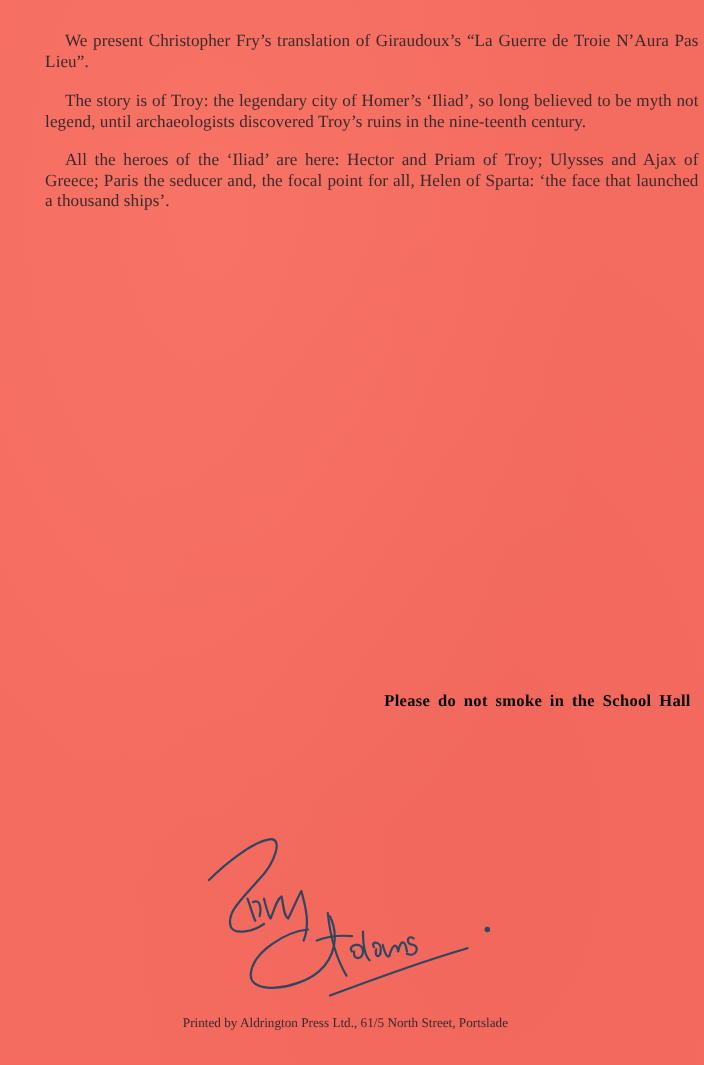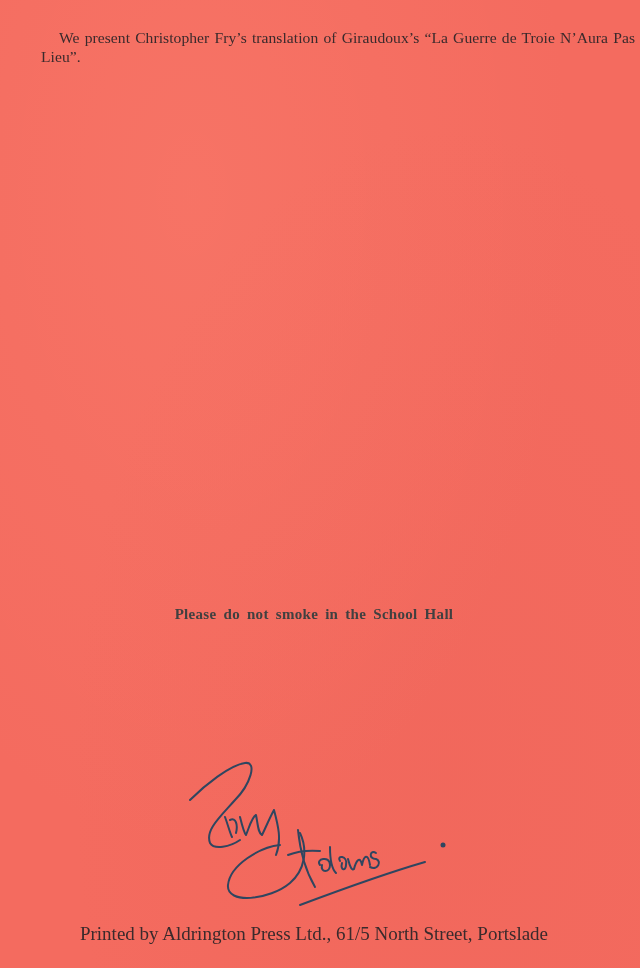--- a/index.html
+++ b/index.html
@@ -35,27 +35,27 @@
     margin-left: 24px;
   }
   .body-text p {
     margin: 0 0 17px 0;
     text-indent: 18px;
   }
   .notice {
     position: absolute;
     left: 0;
     width: 628px;
-    top: 606px;
-    text-align: center;
+    top: 630px;
+    text-align: right;
     font-weight: bold;
     font-size: 15px;
     letter-spacing: 0.3px;
     word-spacing: 3px;
-    color: #404040;
+    color: #000000;
   }
   .signature {
     position: absolute;
     left: 180px;
     top: 755px;
     width: 280px;
     height: 160px;
   }
   .signature path, .signature circle {
     fill: none;
@@ -64,31 +64,33 @@
     stroke-linecap: round;
     stroke-linejoin: round;
   }
   .signature circle { fill: #2f4660; stroke: none; }
   .printer {
     position: absolute;
     left: 0;
     width: 628px;
     top: 923px;
     text-align: center;
-    font-size: 19px;
+    font-size: 12px;
     color: #3a2a2c;
   }
 </style>
 </head>
 <body>
 
 <div class="paper"></div>
 
 <div class="body-text">
   <p>We present Christopher Fry’s translation of Giraudoux’s “La Guerre de Troie N’Aura Pas Lieu”.</p>
+  <p>The story is of Troy: the legendary city of Homer’s ‘Iliad’, so long believed to be myth not legend, until archaeologists discovered Troy’s ruins in the nine-teenth century.</p>
+  <p>All the heroes of the ‘Iliad’ are here: Hector and Priam of Troy; Ulysses and Ajax of Greece; Paris the seducer and, the focal point for all, Helen of Sparta: ‘the face that launched a thousand ships’.</p>
 </div>
 
 <div class="notice">Please do not smoke in the School Hall</div>
 
 <svg class="signature" viewBox="0 0 280 160">
 
   <path d="M10 45 C 25 30, 50 10, 65 8 C 78 6, 70 30, 55 45 C 40 62, 25 75, 30 88 C 34 95, 50 92, 60 85"></path>
 
   <path d="M45 62 C 48 70, 50 78, 52 82 M50 65 C 56 62, 58 70, 56 78 M60 62 C 62 70, 64 78, 66 80 C 70 70, 72 62, 76 60 C 78 70, 78 78, 82 80 C 86 72, 90 62, 94 55 M94 55 C 98 70, 102 85, 96 100"></path>
 

